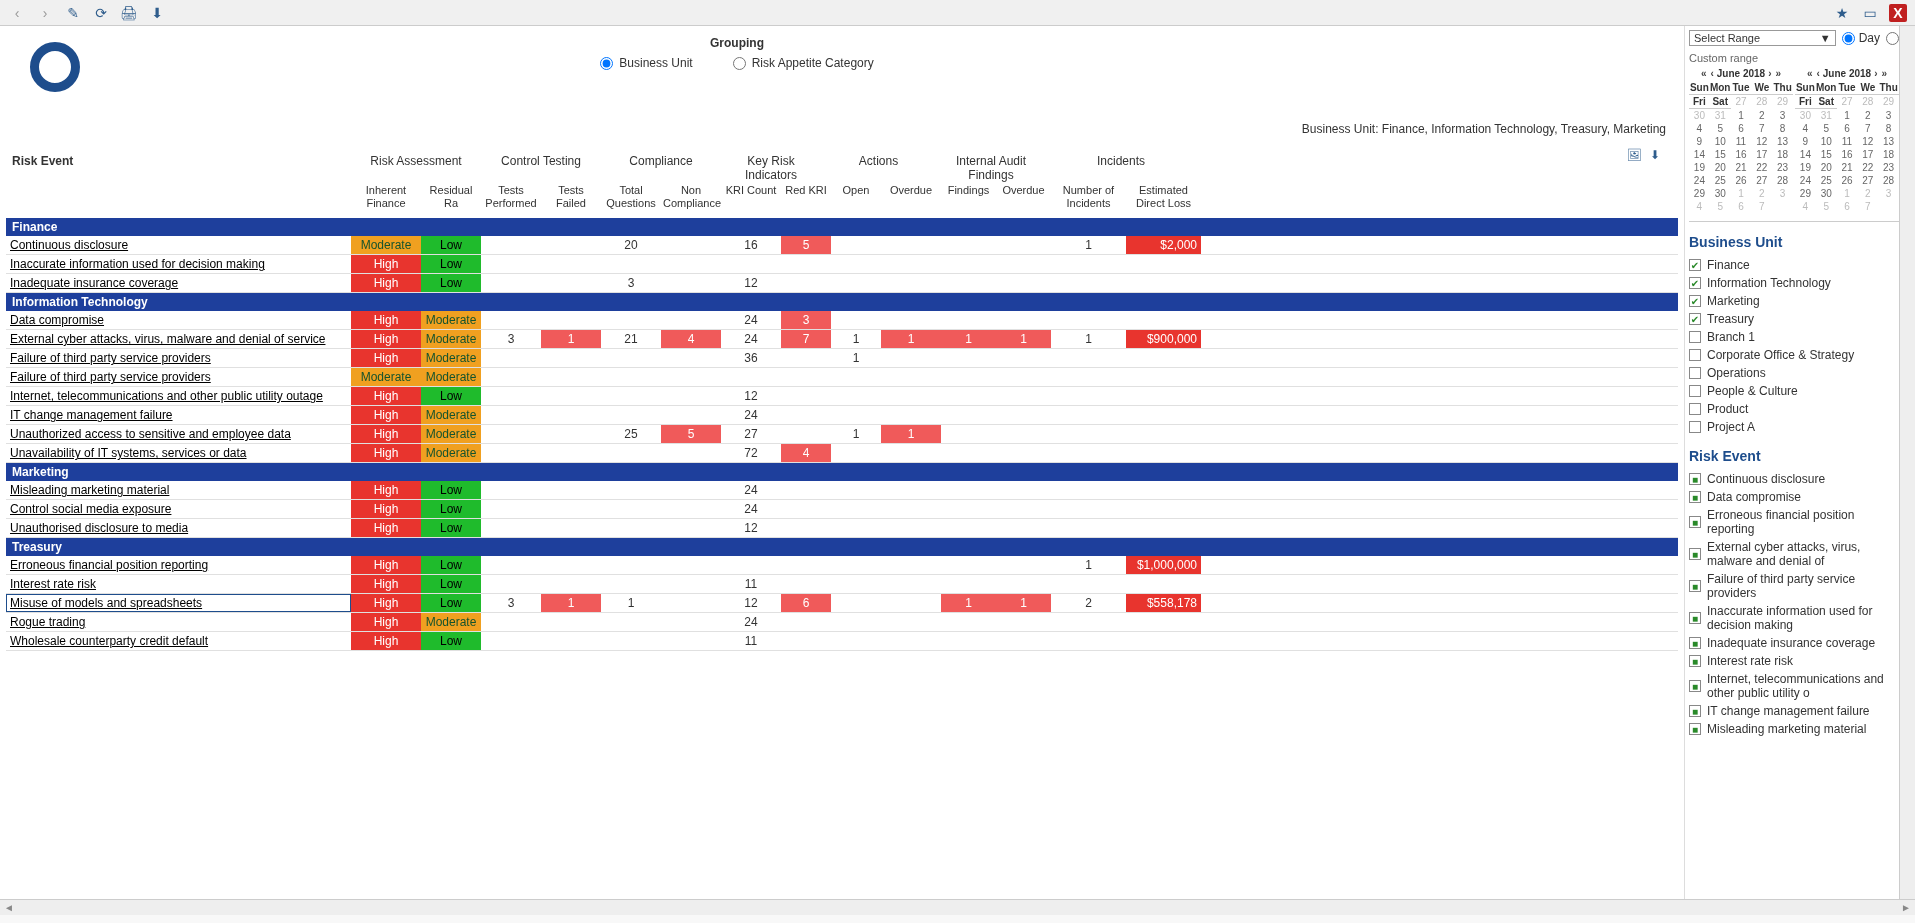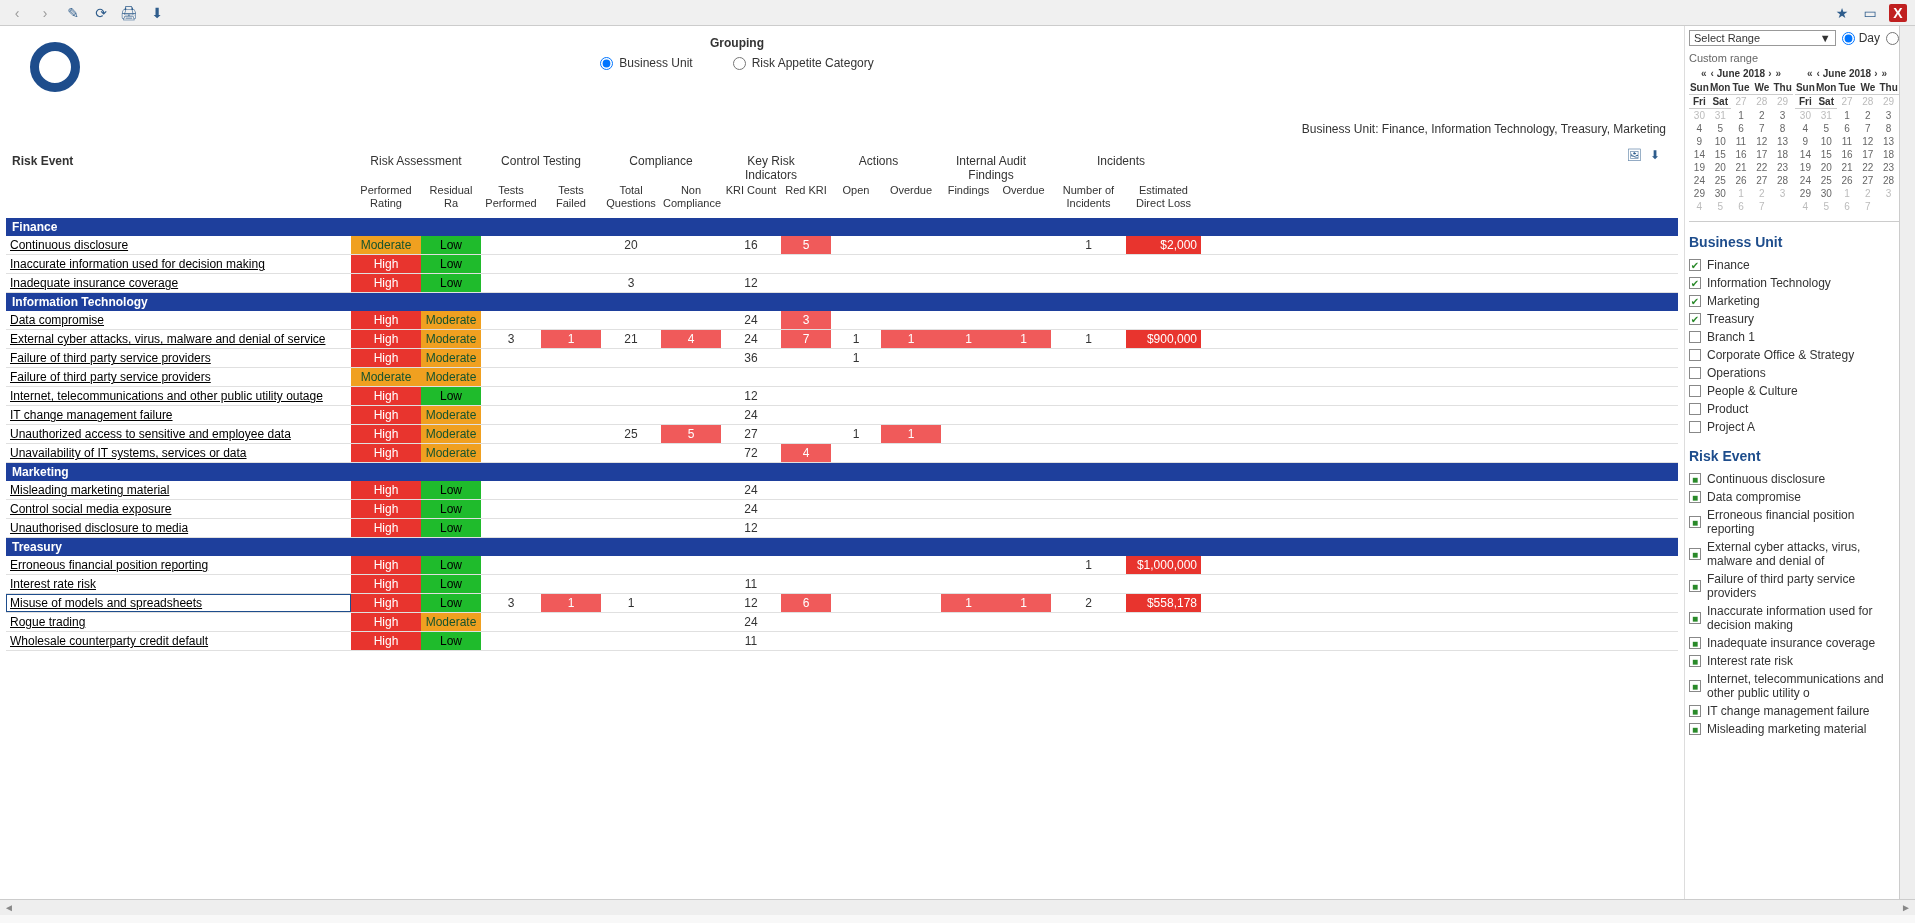--- a/index.html
+++ b/index.html
@@ -119,21 +119,21 @@
           <div>Risk Assessment</div>
           <div>Control Testing</div>
           <div>Compliance</div>
           <div>Key Risk Indicators</div>
           <div>Actions</div>
           <div>Internal Audit Findings</div>
           <div>Incidents</div>
         </div>
       <div class="ch-row2" id="ch2">
           <div></div>
-          <div>Performed Rating</div>
+          <div>Inherent Finance</div>
           <div>Residual Ra</div>
           <div>Tests Performed</div>
           <div>Tests Failed</div>
           <div>Total Questions</div>
           <div>Non Compliance</div>
           <div>KRI Count</div>
           <div>Red KRI</div>
           <div>Open</div>
           <div>Overdue</div>
           <div>Findings</div>

